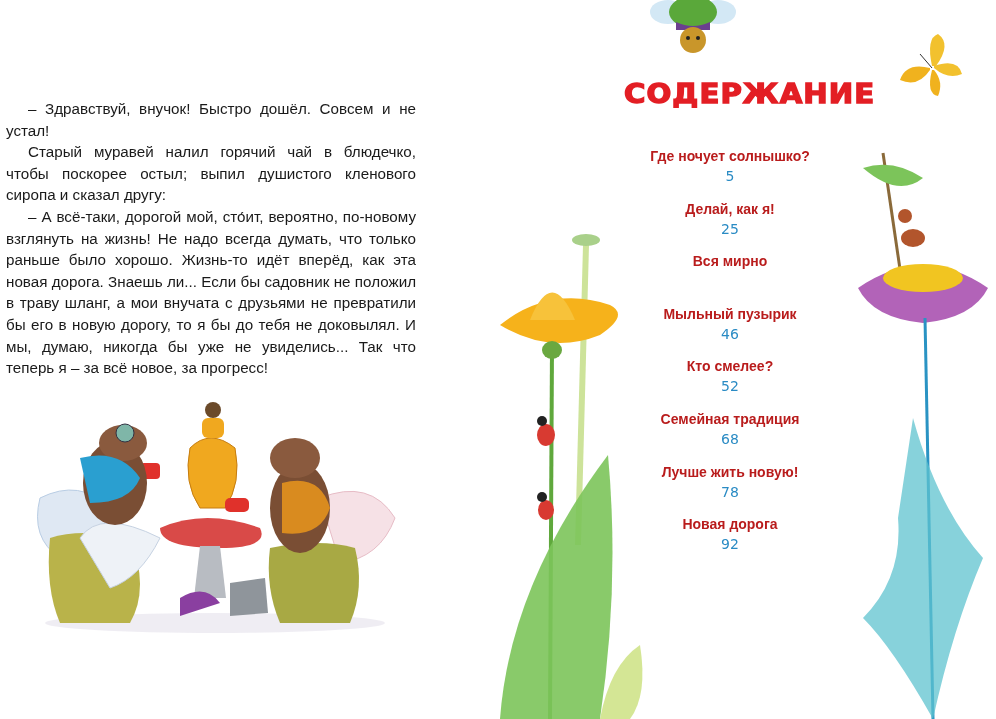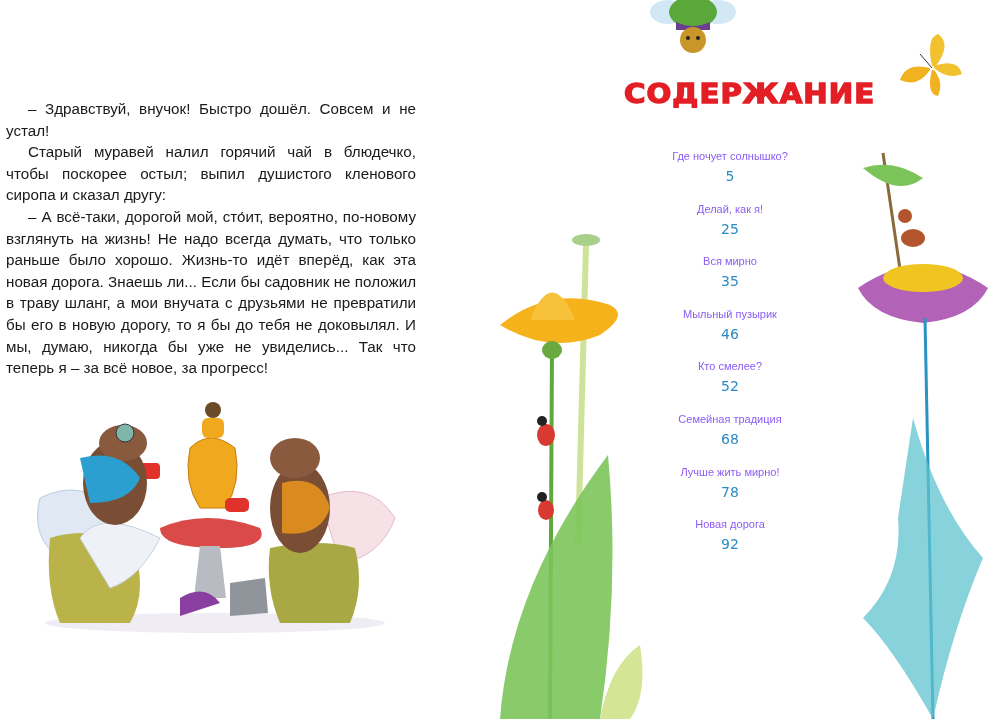--- a/index.html
+++ b/index.html
@@ -10,21 +10,21 @@
   .story { position:absolute; left:6px; top:70px; width:410px; font-size:15.2px; line-height:21.6px;
            text-align:justify; }
   .story p { margin:0; text-indent:22px; }
   .illustration { position:absolute; }
   .toc-title { position:absolute; left:624px; top:78px; width:216px; text-align:center;
                font-family:"DejaVu Sans", sans-serif; font-weight:900; font-size:27px;
                color:#e31e24; letter-spacing:1px; transform:scaleX(1.08); transform-origin:left center;
                -webkit-text-stroke:1.4px #e31e24; }
   .toc { position:absolute; left:630px; top:146px; width:200px; text-align:center; }
   .toc-item { height:52.6px; display:block; cursor:pointer; }
-  .toc-label { display:block; font-size:11px; line-height:20px; color:#8b5cf6; }
+  .toc-label { display:block; font-size:14px; line-height:20px; color:#b91c1c;font-weight:bold; }
   .toc-page { display:block; font-family:"DejaVu Sans", sans-serif; font-size:14px; line-height:20px; color:#2a8bc4; }
 </style>
 </head>
 <body>
 
 <div class="page-left">
   <div class="story">
     <p>– Здравствуй, внучок! Быстро дошёл. Совсем и не устал!</p>
     <p>Старый муравей налил горячий чай в блюдечко, чтобы поскорее остыл; выпил душистого кленового сиропа и сказал другу:</p>
     <p>– А всё-таки, дорогой мой, сто́ит, вероятно, по-новому взглянуть на жизнь! Не надо всегда думать, что только раньше было хорошо. Жизнь-то идёт вперёд, как эта новая дорога. Знаешь ли... Если бы садовник не положил в траву шланг, а мои внучата с друзьями не превратили бы его в новую дорогу, то я бы до тебя не доковылял. И мы, думаю, никогда бы уже не увиделись... Так что теперь я – за всё новое, за прогресс!</p>
@@ -118,36 +118,35 @@
     <a class="toc-item">
       <span class="toc-label">Где ночует солнышко?</span>
       <span class="toc-page">5</span>
     </a>
     <a class="toc-item">
       <span class="toc-label">Делай, как я!</span>
       <span class="toc-page">25</span>
     </a>
     <a class="toc-item">
       <span class="toc-label">Вся мирно</span>
-      <span class="toc-page">35</span>
     </a>
     <a class="toc-item">
       <span class="toc-label">Мыльный пузырик</span>
       <span class="toc-page">46</span>
     </a>
     <a class="toc-item">
       <span class="toc-label">Кто смелее?</span>
       <span class="toc-page">52</span>
     </a>
     <a class="toc-item">
       <span class="toc-label">Семейная традиция</span>
       <span class="toc-page">68</span>
     </a>
     <a class="toc-item">
-      <span class="toc-label">Лучше жить мирно!</span>
+      <span class="toc-label">Лучше жить новую!</span>
       <span class="toc-page">78</span>
     </a>
     <a class="toc-item">
       <span class="toc-label">Новая дорога</span>
       <span class="toc-page">92</span>
     </a>
   </div>
 </div>
 
 </body></html>

